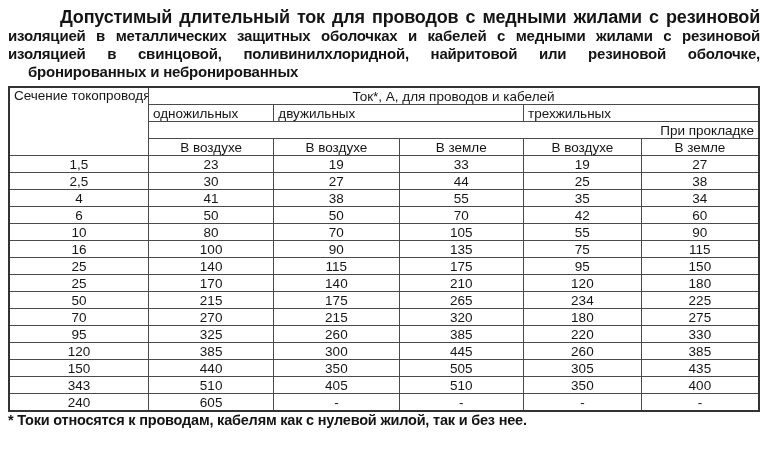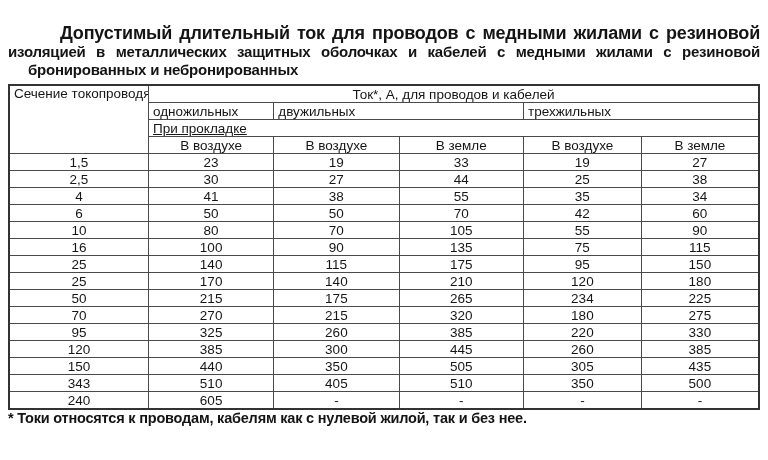--- a/index.html
+++ b/index.html
@@ -9,21 +9,21 @@
     width: 768px;
     height: 460px;
     overflow: hidden;
     font-family: "Liberation Sans", "DejaVu Sans", sans-serif;
     color: #1b1b1b;
   }
   .page {
     box-sizing: border-box;
     width: 768px;
     height: 359px;
-    padding: 23px 8px 4px 8px;
+    padding: 7px 8px 4px 8px;
   }
   
   .title-block { margin-bottom: 5px; }
   .title-line {
     font-weight: 700;
     font-size: 15px;
     line-height: 18px;
     letter-spacing: -0.2px;
     text-align: justify;
     text-align-last: justify;
@@ -62,40 +62,41 @@
   thead th { height: 18px; }
   th.section-header {
     text-align: left;
     vertical-align: top;
     padding-top: 2px;
     white-space: normal;
     line-height: 17px;
   }
   th.current-header { text-align: center; }
   th.group-header   { text-align: left; }
-  th.laying-header  { text-align: left; text-decoration: underline; }
+  th.laying-header  { text-align: right; }
   th.sub-header     { text-align: center; }
   tbody td          { text-align: center; }
   
   .footnote {
     font-weight: 700;
     font-size: 14.5px;
     letter-spacing: -0.2px;
     color: #141414;
     text-align: left;
   }
 </style>
 </head>
 <body>
 
 <div class="page">
 
   <div class="title-block">
     <div class="title-line first">Допустимый длительный ток для проводов с медными жилами с резиновой</div>
     <div class="title-line">изоляцией в металлических защитных оболочках и кабелей с медными жилами с резиновой</div>
+    <div class="title-line">изоляцией в свинцовой, поливинилхлоридной, найритовой или резиновой оболочке,</div>
     <div class="title-line last">бронированных и небронированных</div>
   </div>
 
   <table class="current-table">
     <colgroup>
       <col style="width:18.6%">
       <col style="width:16.7%">
       <col style="width:16.7%">
       <col style="width:16.6%">
       <col style="width:15.7%">
@@ -226,21 +227,21 @@
           <td>505</td>
           <td>305</td>
           <td>435</td>
         </tr>
         <tr>
           <td>343</td>
           <td>510</td>
           <td>405</td>
           <td>510</td>
           <td>350</td>
-          <td>500</td>
+          <td>400</td>
         </tr>
         <tr>
           <td>240</td>
           <td>605</td>
           <td>-</td>
           <td>-</td>
           <td>-</td>
           <td>-</td>
         </tr>
       </tbody>

